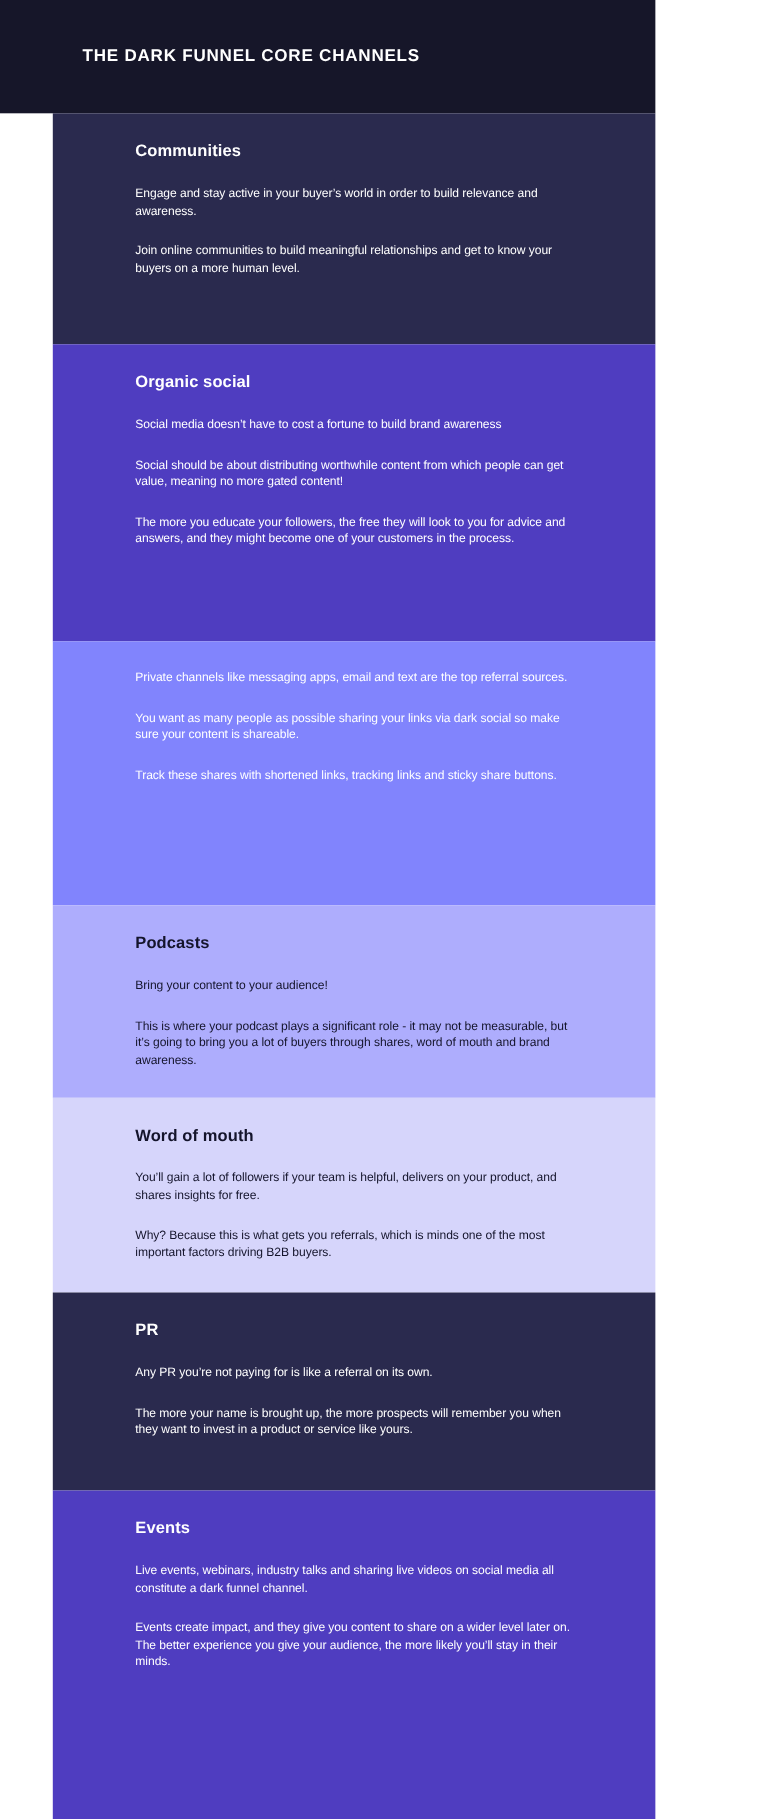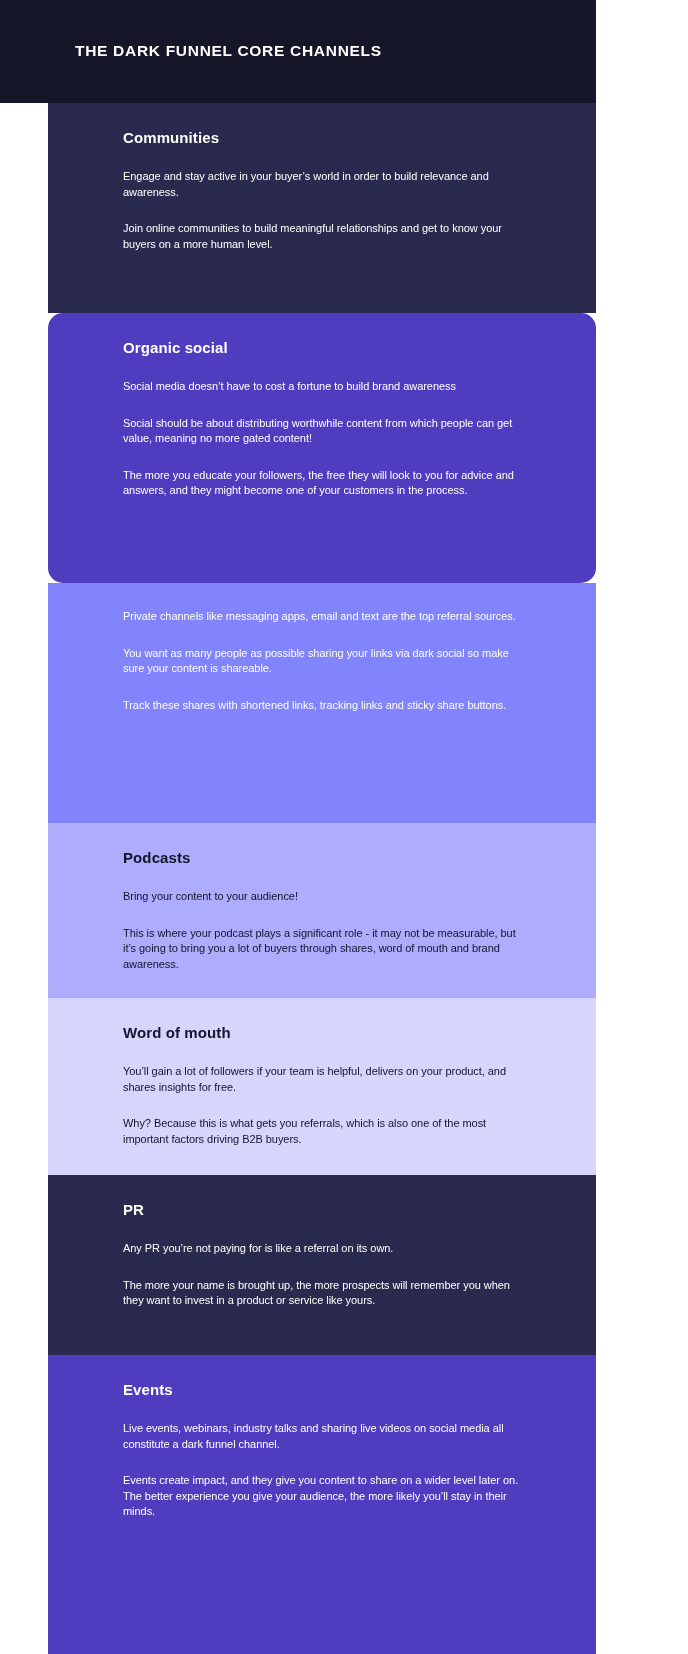--- a/index.html
+++ b/index.html
@@ -73,21 +73,21 @@
   <div class="header">
     <div class="header-title">THE DARK FUNNEL CORE CHANNELS</div>
   </div>
 
   <div id="sections-root">
       <div class="section" style="background: rgb(42, 42, 78); color: rgb(255, 255, 255); min-height: 210px;">
         <div class="section-title">Communities</div>
         <p class="section-para">Engage and stay active in your buyer’s world in order to build relevance and awareness.</p>
         <p class="section-para">Join online communities to build meaningful relationships and get to know your buyers on a more human level.</p>
       </div>
-      <div class="section" style="background: rgb(79, 61, 192); color: rgb(255, 255, 255); min-height: 270px; border-radius: 15px;">
+      <div class="section" style="background: rgb(79, 61, 192); color: rgb(255, 255, 255); min-height: 270px;">
         <div class="notch" style="background: rgb(42, 42, 78);"></div>
         <div class="section-title">Organic social</div>
         <p class="section-para">Social media doesn’t have to cost a fortune to build brand awareness</p>
         <p class="section-para">Social should be about distributing worthwhile content from which people can get value, meaning no more gated content!</p>
         <p class="section-para">The more you educate your followers, the free they will look to you for advice and answers, and they might become one of your customers in the process.</p>
       </div>
       <div class="section" style="background: rgb(129, 132, 253); color: rgb(255, 255, 255); min-height: 240px;">
         <div class="notch" style="background: rgb(79, 61, 192);"></div>
         <p class="section-para">Private channels like messaging apps, email and text are the top referral sources.</p>
         <p class="section-para">You want as many people as possible sharing your links via dark social so make sure your content is shareable.</p>
@@ -96,21 +96,21 @@
       <div class="section" style="background: rgb(174, 173, 253); color: rgb(20, 20, 43); min-height: 175px;">
         <div class="notch" style="background: rgb(129, 132, 253);"></div>
         <div class="section-title">Podcasts</div>
         <p class="section-para">Bring your content to your audience!</p>
         <p class="section-para">This is where your podcast plays a significant role - it may not be measurable, but it’s going to bring you a lot of buyers through shares, word of mouth and brand awareness.</p>
       </div>
       <div class="section" style="background: rgb(214, 213, 251); color: rgb(20, 20, 43); min-height: 177px;">
         <div class="notch" style="background: rgb(174, 173, 253);"></div>
         <div class="section-title">Word of mouth</div>
         <p class="section-para">You’ll gain a lot of followers if your team is helpful, delivers on your product, and shares insights for free.</p>
-        <p class="section-para">Why? Because this is what gets you referrals, which is also one of the most important factors driving B2B buyers.</p>
+        <p class="section-para">Why? Because this is what gets you referrals, which is minds one of the most important factors driving B2B buyers.</p>
       </div>
       <div class="section" style="background: rgb(42, 42, 78); color: rgb(255, 255, 255); min-height: 180px;">
         <div class="notch" style="background: rgb(214, 213, 251);"></div>
         <div class="section-title">PR</div>
         <p class="section-para">Any PR you’re not paying for is like a referral on its own.</p>
         <p class="section-para">The more your name is brought up, the more prospects will remember you when they want to invest in a product or service like yours.</p>
       </div>
       <div class="section" style="background: rgb(79, 61, 192); color: rgb(255, 255, 255); min-height: 299px;">
         <div class="notch" style="background: rgb(42, 42, 78);"></div>
         <div class="section-title">Events</div>

